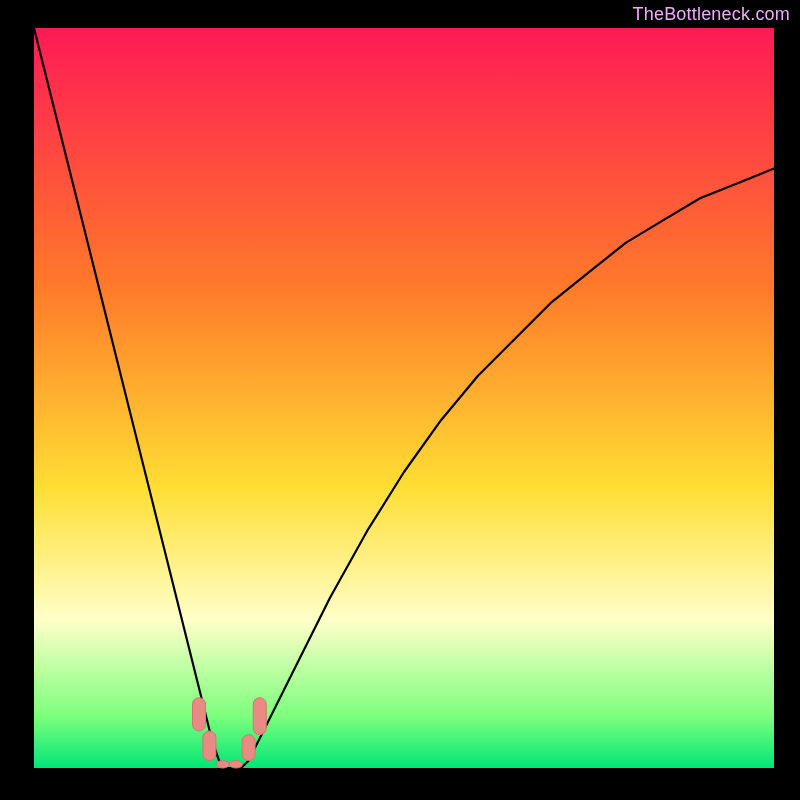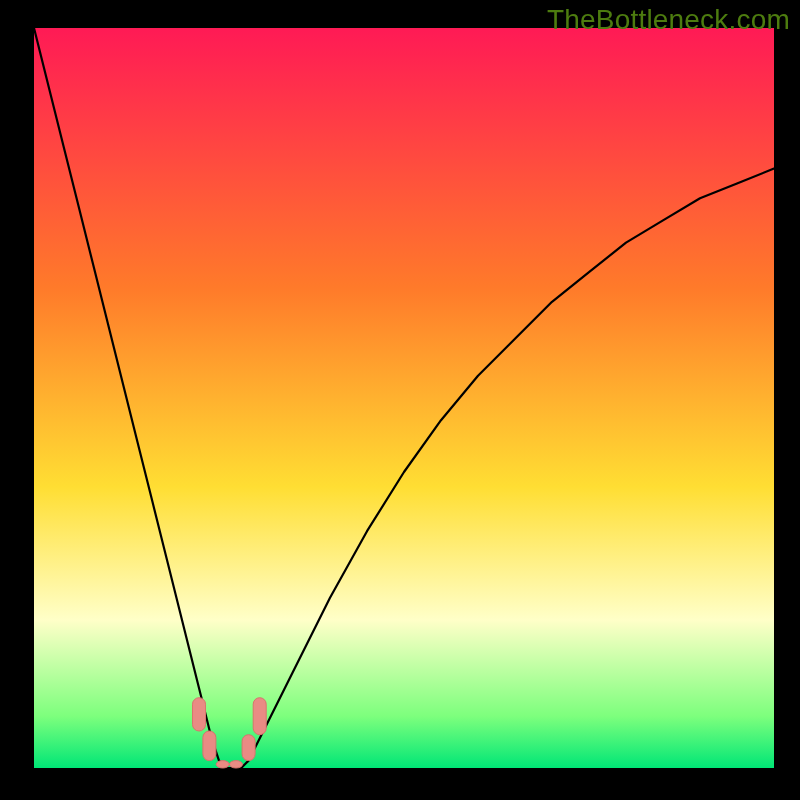--- a/index.html
+++ b/index.html
@@ -19,22 +19,22 @@
   svg.chart {
     position: absolute;
     left: 0;
     top: 0;
   }
   .watermark {
     position: absolute;
     top: 4px;
     right: 10px;
     font-family: Arial, Helvetica, sans-serif;
-    font-size: 28px;
-    color: #4d7c0f;
+    font-size: 18px;
+    color: #f0abfc;
     letter-spacing: 0.2px;
     user-select: none;
   }
 </style>
 </head>
 <body>
 
 <div class="stage">
   <svg class="chart" width="800" height="800" viewBox="0 0 800 800">
     <defs>

